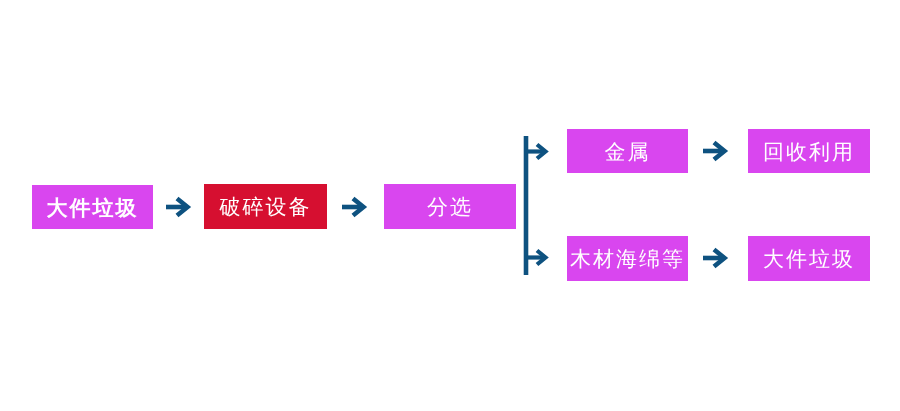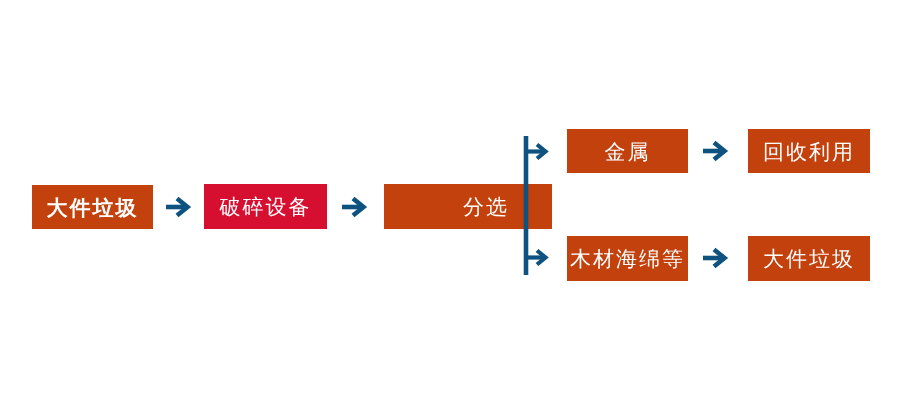--- a/index.html
+++ b/index.html
@@ -19,21 +19,21 @@
     position: absolute;
     display: flex;
     align-items: center;
     justify-content: center;
     color: #ffffff;
     font-size: 21px;
     letter-spacing: 2px;
     line-height: 1;
     white-space: nowrap;
   }
-  .node.blue { background: #c2410c; }
+  .node.blue { background: #d946ef; }
   .node.red  { background: #D60F30; }
   .arrow {
     position: absolute;
     width: 30px;
     height: 24px;
   }
   .bracket {
     position: absolute;
     left: 518px;
     top: 125px;
@@ -57,21 +57,21 @@
 
   <div class="node red" style="left:204px; top:184px; width:123px; height:45px;">
     <span>破碎设备</span>
   </div>
 
   <svg class="arrow" style="left:340px; top:195px;" viewBox="0 0 30 24">
     <line x1="2" y1="12" x2="23" y2="12" stroke="#0E5280" stroke-width="4.6"></line>
     <polyline points="13,3.5 23.5,12 13,20.5" fill="none" stroke="#0E5280" stroke-width="4.6" stroke-linejoin="miter"></polyline>
   </svg>
 
-  <div class="node blue" style="left:384px; top:184px; width:132px; height:45px;padding-left:36px;">
+  <div class="node blue" style="left:384px; top:184px; width:132px; height:45px;">
     <span>分选</span>
   </div>
 
   <svg class="bracket" viewBox="0 0 48 162">
     <line x1="8" y1="11" x2="8" y2="150" stroke="#0E5280" stroke-width="4.6"></line>
 
     <line x1="8" y1="26.5" x2="27" y2="26.5" stroke="#0E5280" stroke-width="4.2"></line>
     <polyline points="19,19.5 27.5,26.5 19,33.5" fill="none" stroke="#0E5280" stroke-width="4.2" stroke-linejoin="miter"></polyline>
 
     <line x1="8" y1="132.5" x2="27" y2="132.5" stroke="#0E5280" stroke-width="4.2"></line>

